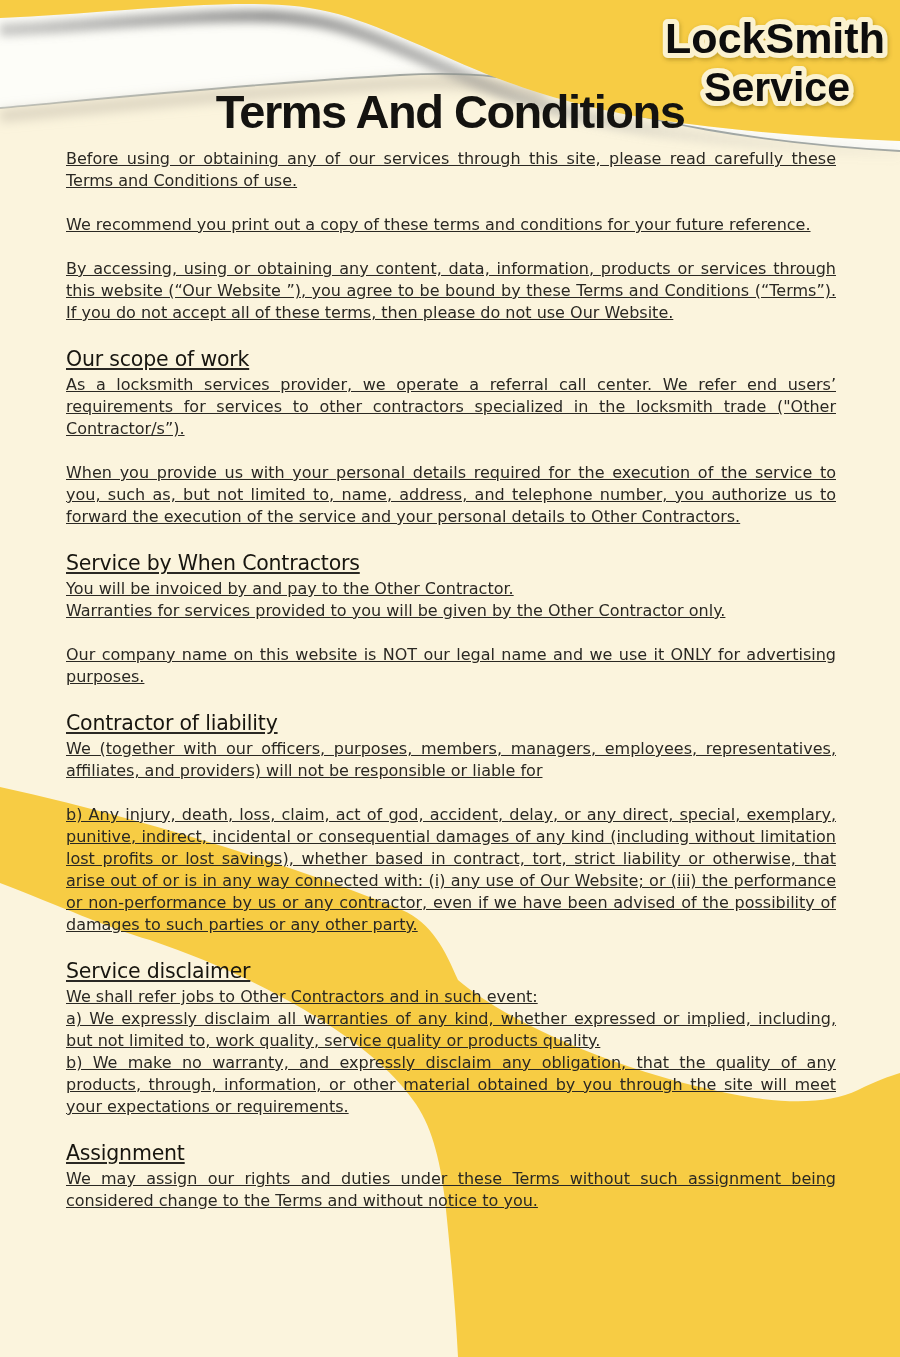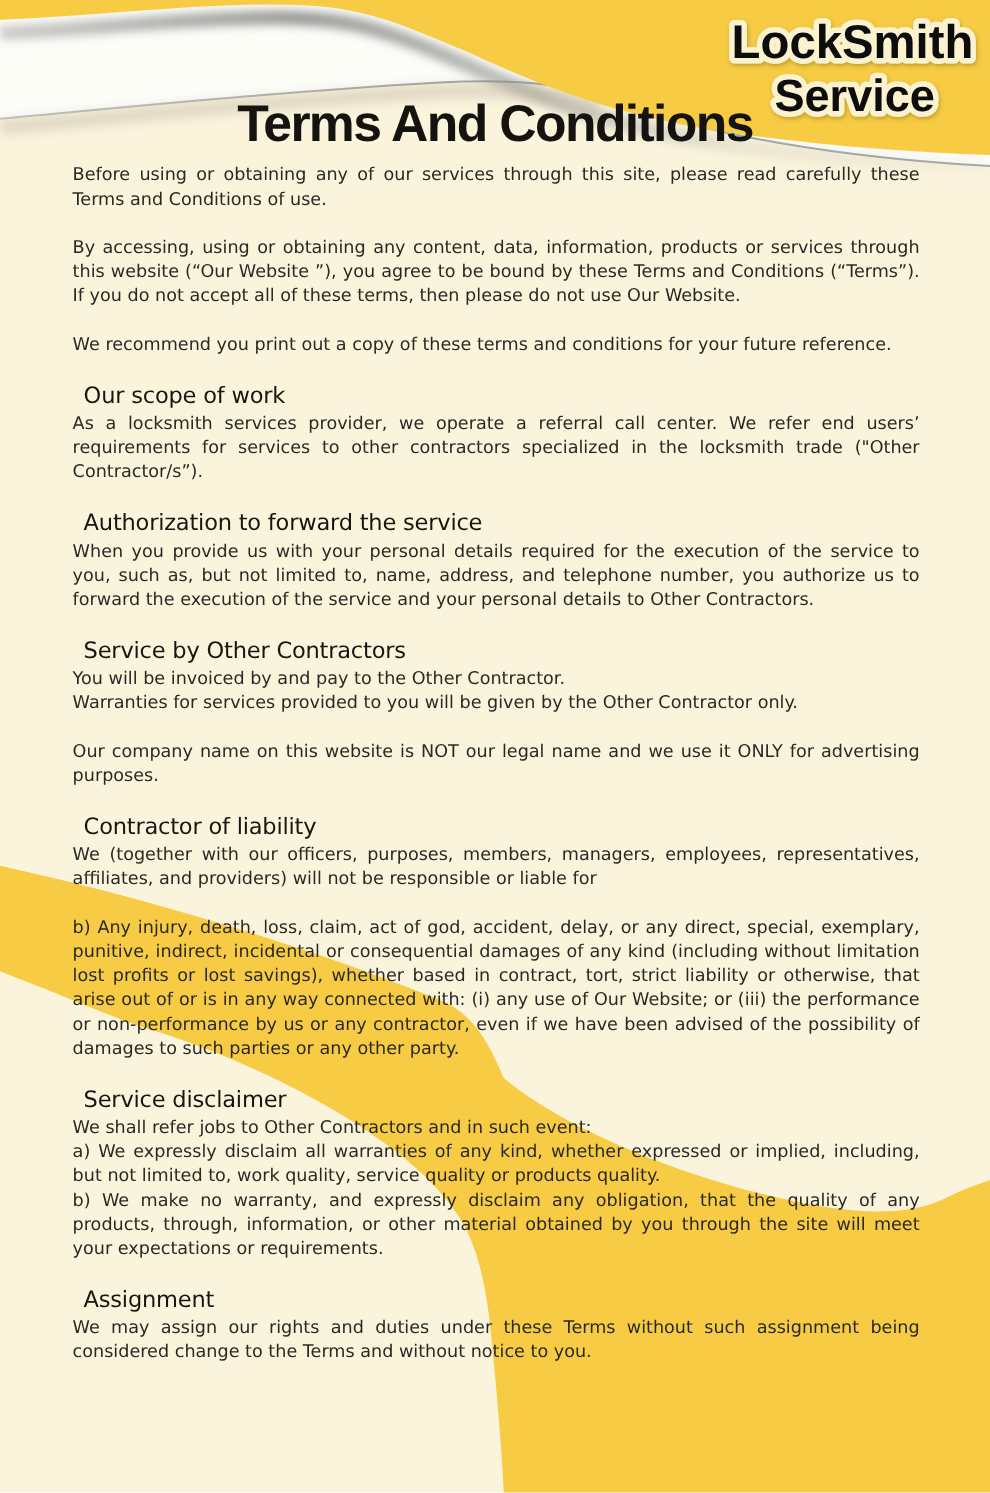--- a/index.html
+++ b/index.html
@@ -22,24 +22,24 @@
     text-align:center;
     font-family:"Liberation Sans", sans-serif;
     font-size:47px;font-weight:700;letter-spacing:-1.5px;
     color:#141310;z-index:3;
   }
   .content{
     position:absolute;top:148px;left:66px;width:770px;z-index:3;
     color:var(--ink);
     font-size:16px;line-height:22px;text-align:justify;
   }
-  .content section{margin-top:22px;}
+  .content section{margin-top:22px;text-decoration:underline;}
   .content section:first-child{margin-top:0;}
   .content h2{
-    margin:3px 10px 2px;
+    margin:3px 0 2px;
     font-size:20.5px;line-height:26px;font-weight:400;
     letter-spacing:-0.2px;color:var(--heading-ink);text-align:left;
   }
   .content p{margin:0;}
 </style>
 </head>
 <body>
 
 <div class="page">
 
@@ -104,35 +104,34 @@
     </g>
   </svg>
 
   <h1 class="page-title">Terms And Conditions</h1>
 
   <main class="content" id="content">
       <section>
         <p>Before using or obtaining any of our services through this site, please read carefully these Terms and Conditions of use.</p>
       </section>
       <section>
-        <p>By accessing, using or obtaining any content, data, information, products or services through this website (“Our Website ”), you agree to be bound by these Terms and Conditions (“Terms”). If you do not accept all of these terms, then please do not use Our Website.</p>
+        <p>We recommend you print out a copy of these terms and conditions for your future reference.</p>
       </section>
       <section>
-        <p>We recommend you print out a copy of these terms and conditions for your future reference.</p>
+        <p>By accessing, using or obtaining any content, data, information, products or services through this website (“Our Website ”), you agree to be bound by these Terms and Conditions (“Terms”). If you do not accept all of these terms, then please do not use Our Website.</p>
       </section>
       <section>
         <h2>Our scope of work</h2>
         <p>As a locksmith services provider, we operate a referral call center. We refer end users’ requirements for services to other contractors specialized in the locksmith trade ("Other Contractor/s”).</p>
       </section>
       <section>
-        <h2>Authorization to forward the service</h2>
         <p>When you provide us with your personal details required for the execution of the service to you, such as, but not limited to, name, address, and telephone number, you authorize us to forward the execution of the service and your personal details to Other Contractors.</p>
       </section>
       <section>
-        <h2>Service by Other Contractors</h2>
+        <h2>Service by When Contractors</h2>
         <p>You will be invoiced by and pay to the Other Contractor.</p>
         <p>Warranties for services provided to you will be given by the Other Contractor only.</p>
       </section>
       <section>
         <p>Our company name on this website is NOT our legal name and we use it ONLY for advertising purposes.</p>
       </section>
       <section>
         <h2>Contractor of liability</h2>
         <p>We (together with our officers, purposes, members, managers, employees, representatives, affiliates, and providers) will not be responsible or liable for</p>
       </section>

